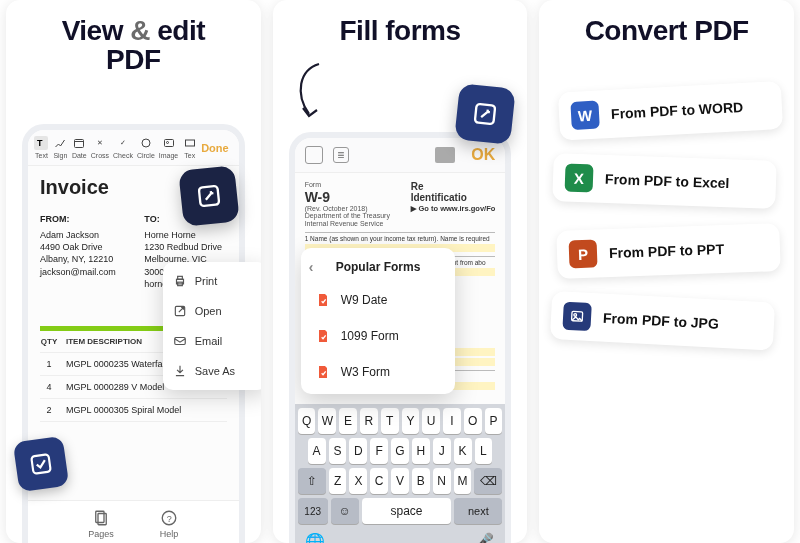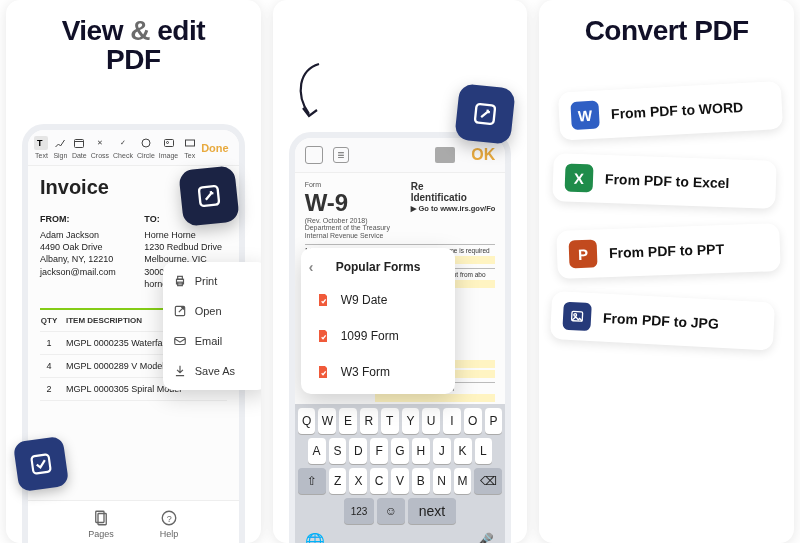--- a/index.html
+++ b/index.html
@@ -66,21 +66,21 @@
   }
   .tb-ic { width: 14px; height: 14px; display:flex; align-items:center; justify-content:center; color:#444; }
   .tb-ic.sel { background:#e5e5e5; border-radius:2px; }
   .done { margin-left:auto; color:#e8aa3f; font-weight:700; font-size:11px; padding-right:4px;}
 
   .inv-body { padding: 10px 12px; font-size: 9px; color:#222; }
   .inv-title { font-size: 20px; font-weight:900; margin-bottom:14px; }
   .fromto { display:flex; gap:22px; }
   .fromto .col { flex:1; line-height:1.35; }
   .fromto .lbl { font-weight:800; font-size:9px; margin-bottom:4px; }
-  .tbl { margin-top:18px; border-top:2px solid #84cc16;}
+  .tbl { margin-top:36px; border-top:5px solid #84cc16;}
   .trow { display:flex; border-bottom:1px solid #eee; padding:6px 0; gap:8px; }
   .trow.hd { font-weight:800; color:#333; font-size:8px; }
   .q { width:18px; text-align:center; }
   .d { flex:1; }
 
   .ctx-menu {
     position:absolute;
     right:-6px;
     top:262px;
     width:104px;
@@ -130,21 +130,21 @@
   
   .p2-top {
     display:flex; align-items:center; gap:10px;
     padding:8px 10px;
     border-bottom:1px solid #eee; background:#fafafb;
   }
   .p2-ic { width:18px;height:18px;border:1.4px solid #999;border-radius:3px; }
   .p2-ic.chat{ border:none; background:#aaa; width:20px; height:16px; border-radius:2px; position:relative; margin-left:auto; }
   .ok { color:#e8aa3f; font-weight:700; font-size:16px; margin-left:6px;}
   .w9 { padding:8px 10px; font-size:7.5px; color:#333; }
-  .w9 .W9 { font-size:24px; font-weight:900; display:inline-block; }
+  .w9 .W9 { font-size:14px; font-weight:900; display:inline-block; }
   .w9 .rt { float:right; text-align:left; font-weight:800; font-size:10px; line-height:1.1;}
   .w9 .sub { font-size:7px; color:#555; line-height:1.1; }
   .w9 .go { font-size:7.5px; font-weight:700; }
   .w9 .ln { border-top:1px solid #bbb; margin-top:4px; padding-top:2px; font-size:6.5px; }
   .popular {
     position:absolute; left:6px; right:50px; top:110px;
     background:#fff; border-radius:10px;
     box-shadow:0 8px 24px rgba(0,0,0,.18);
     padding:6px 0 4px;
     z-index:7;
@@ -160,21 +160,21 @@
     padding:4px 3px 6px;
     z-index:5;
   }
   .krow{ display:flex; gap:3px; margin-bottom:4px; justify-content:center;}
   .key{ background:#fff; border-radius:4px; box-shadow:0 1px 0 #aaa; height:26px; flex:1; display:flex;align-items:center;justify-content:center; font-size:12px; font-weight:500; color:#222;}
   .krow.r2 { padding:0 10px; }
   .key.gray{ background:#b7bcc6; color:#222; flex:0 0 28px;}
   .key.del{ flex:0 0 28px; background:#b7bcc6;}
   .key.space{ flex:1; }
   .key.num{ flex:0 0 30px; background:#b7bcc6; font-size:10px;}
-  .key.next{ flex:0 0 48px; background:#b7bcc6; font-size:14px;}
+  .key.next{ flex:0 0 48px; background:#b7bcc6; font-size:11px;}
   .kbot{ display:flex; gap:10px; padding:4px 8px 0; align-items:center; color:#555;}
   .kbot .sp{flex:1}
 
   .arrow {
     position:absolute; left:16px; top:60px; width:40px; height:66px;
     color:#1b1b2e;
   }
 
   
   .panel3 .cards { padding: 28px 16px 0; display:flex; flex-direction:column; gap:22px; }
@@ -378,20 +378,21 @@
     </div>
     <div class="check-badge">
       <svg viewBox="0 0 24 24">
           <rect x="4" y="4" width="16" height="16" rx="3"></rect>
           <path d="M8 12l3 3 5-6"></path>
         </svg>
     </div>
   </div>
 
   <div class="panel panel2">
+    <h2 class="head">Fill forms</h2>
     <svg class="arrow" viewBox="0 0 40 66" fill="none" stroke="currentColor" stroke-width="2.2">
       <path d="M30 4 C 10 10, 6 34, 20 54"></path>
         <path d="M14 48 l6 8 l8 -6"></path>
     </svg>
 
     <div class="edit-badge">
       <svg viewBox="0 0 24 24">
           <rect x="4" y="4" width="16" height="16" rx="3"></rect>
           <path d="M9 15l6-6m0 0l-2-0m2 0l0 2"></path>
         </svg>
@@ -500,20 +501,21 @@
             <div class="key">C</div>
             <div class="key">V</div>
             <div class="key">B</div>
             <div class="key">N</div>
             <div class="key">M</div>
             <div class="key del">⌫</div>
           </div>
         <div class="krow">
           <div class="key num">123</div>
           <div class="key gray">☺</div>
+          <div class="key space">space</div>
           <div class="key next">next</div>
         </div>
         <div class="kbot">
           <span>🌐</span>
           <span class="sp"></span>
           <span>🎤</span>
         </div>
       </div>
     </div>
   </div>

